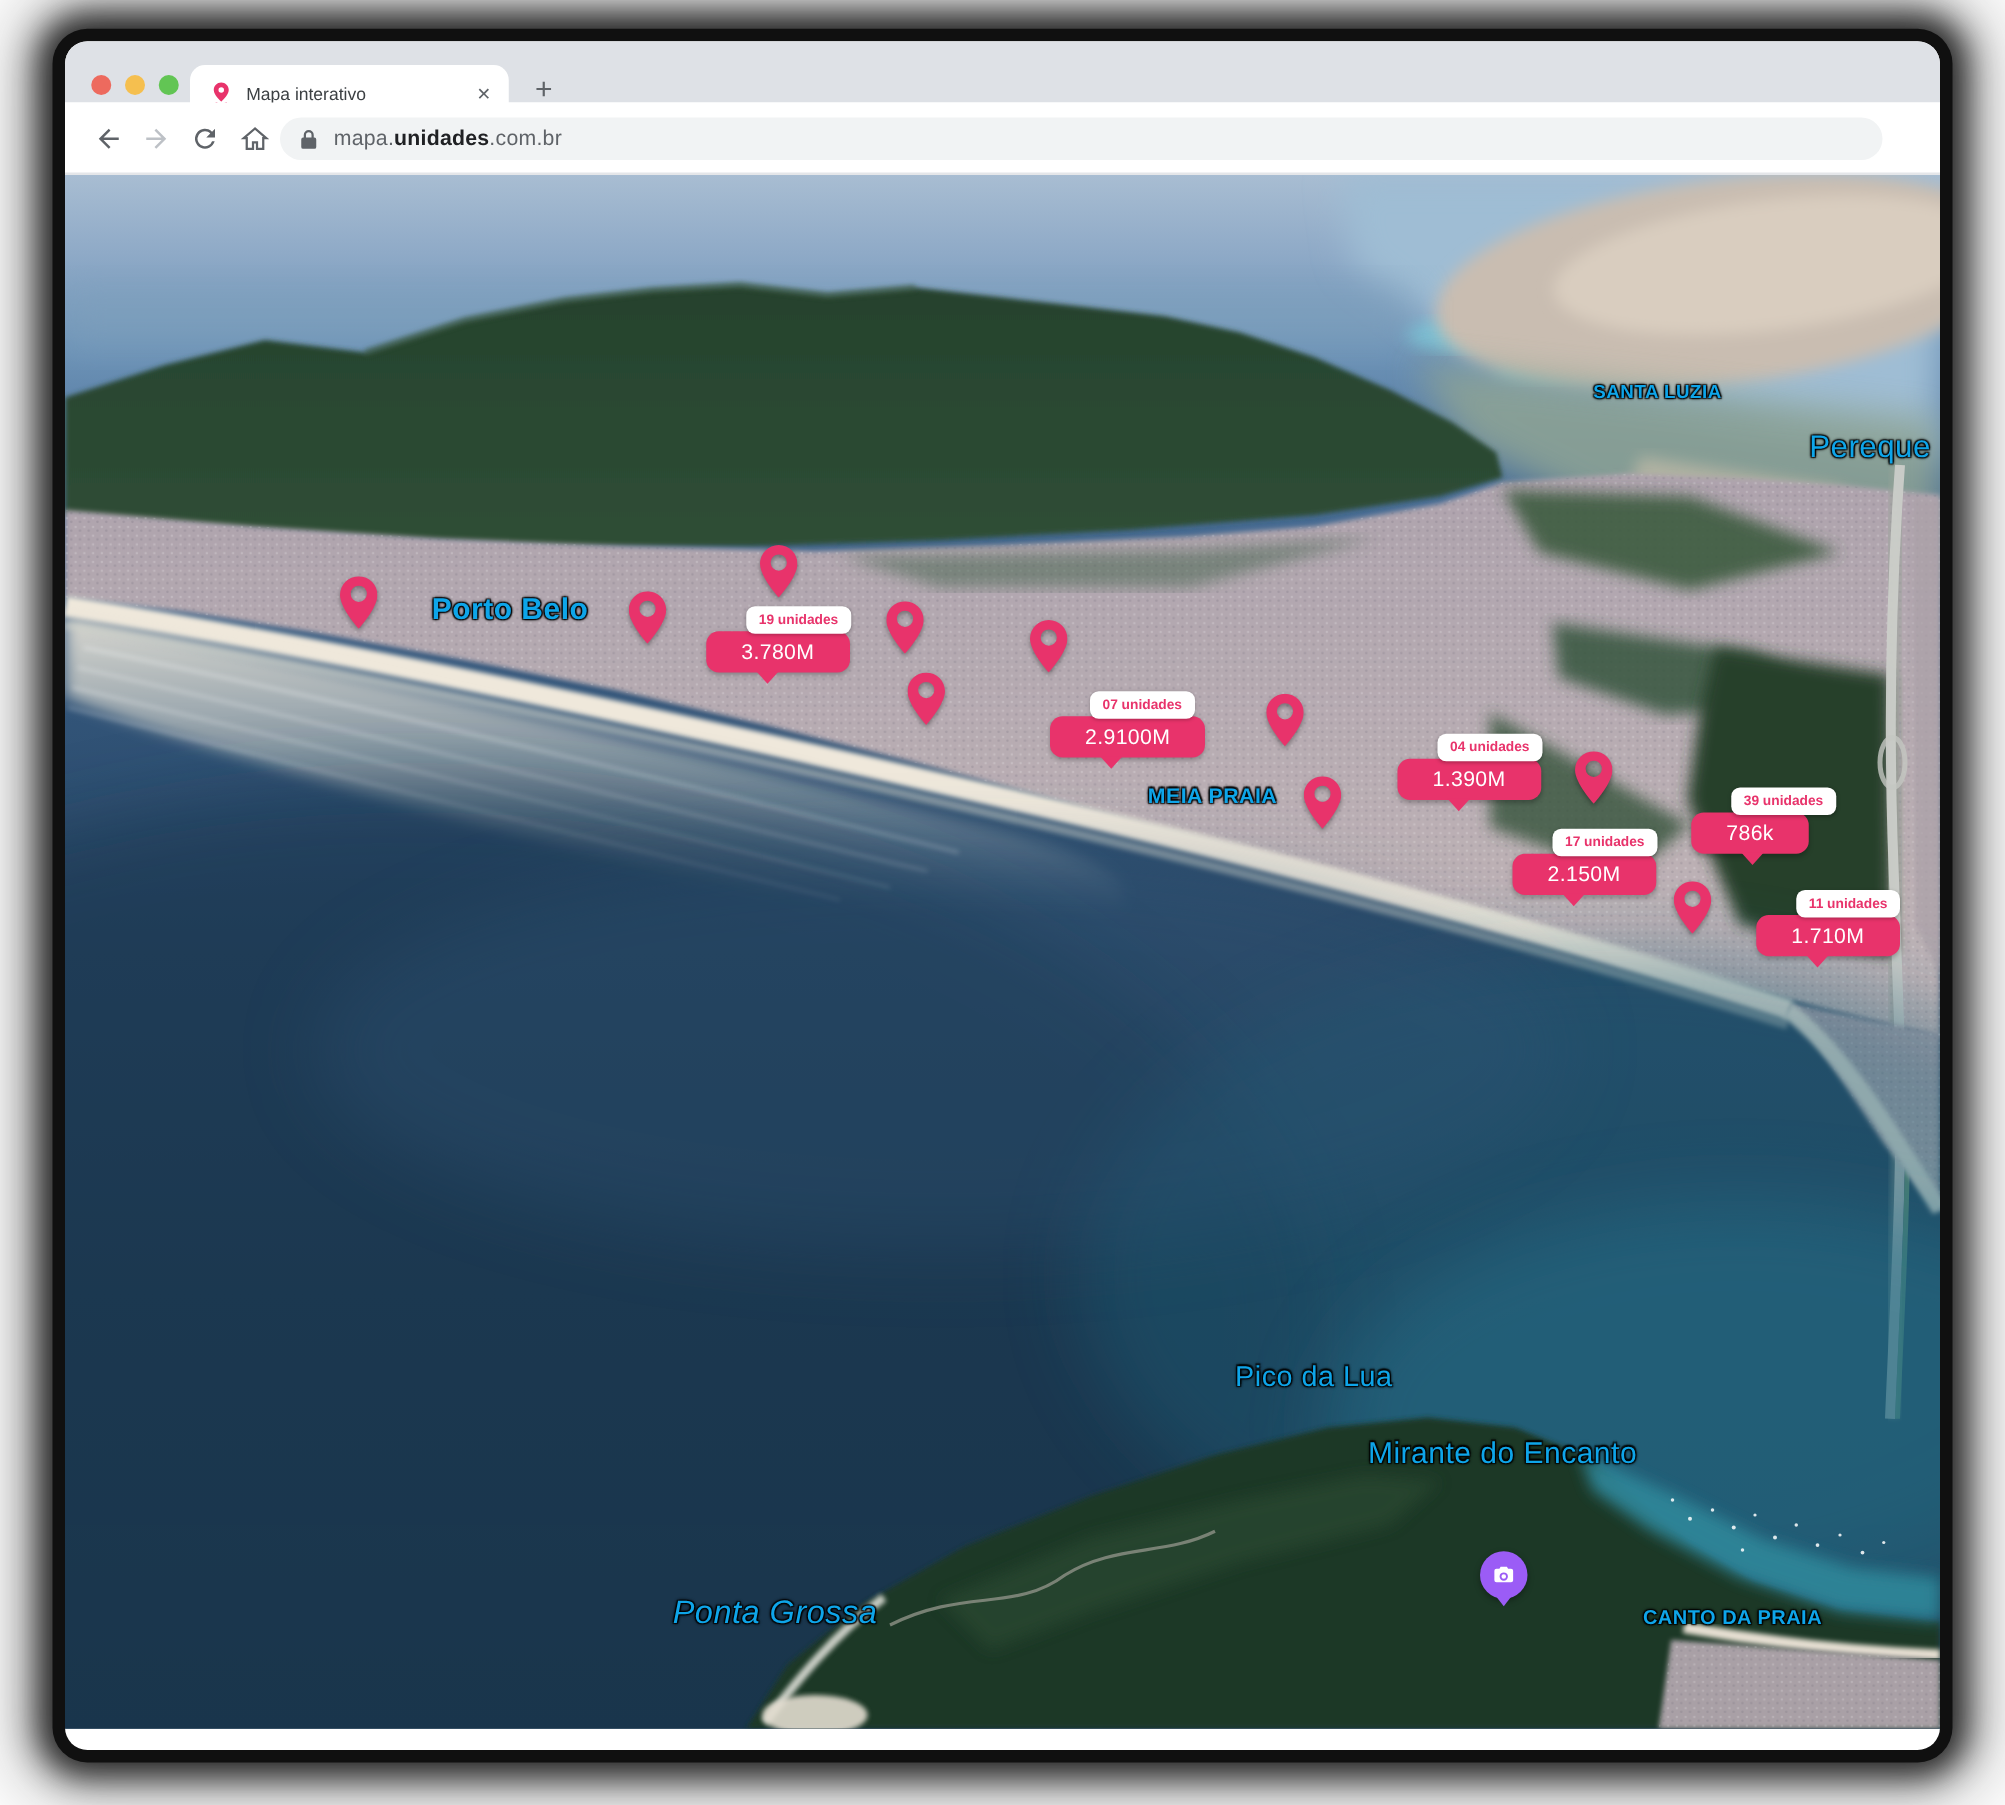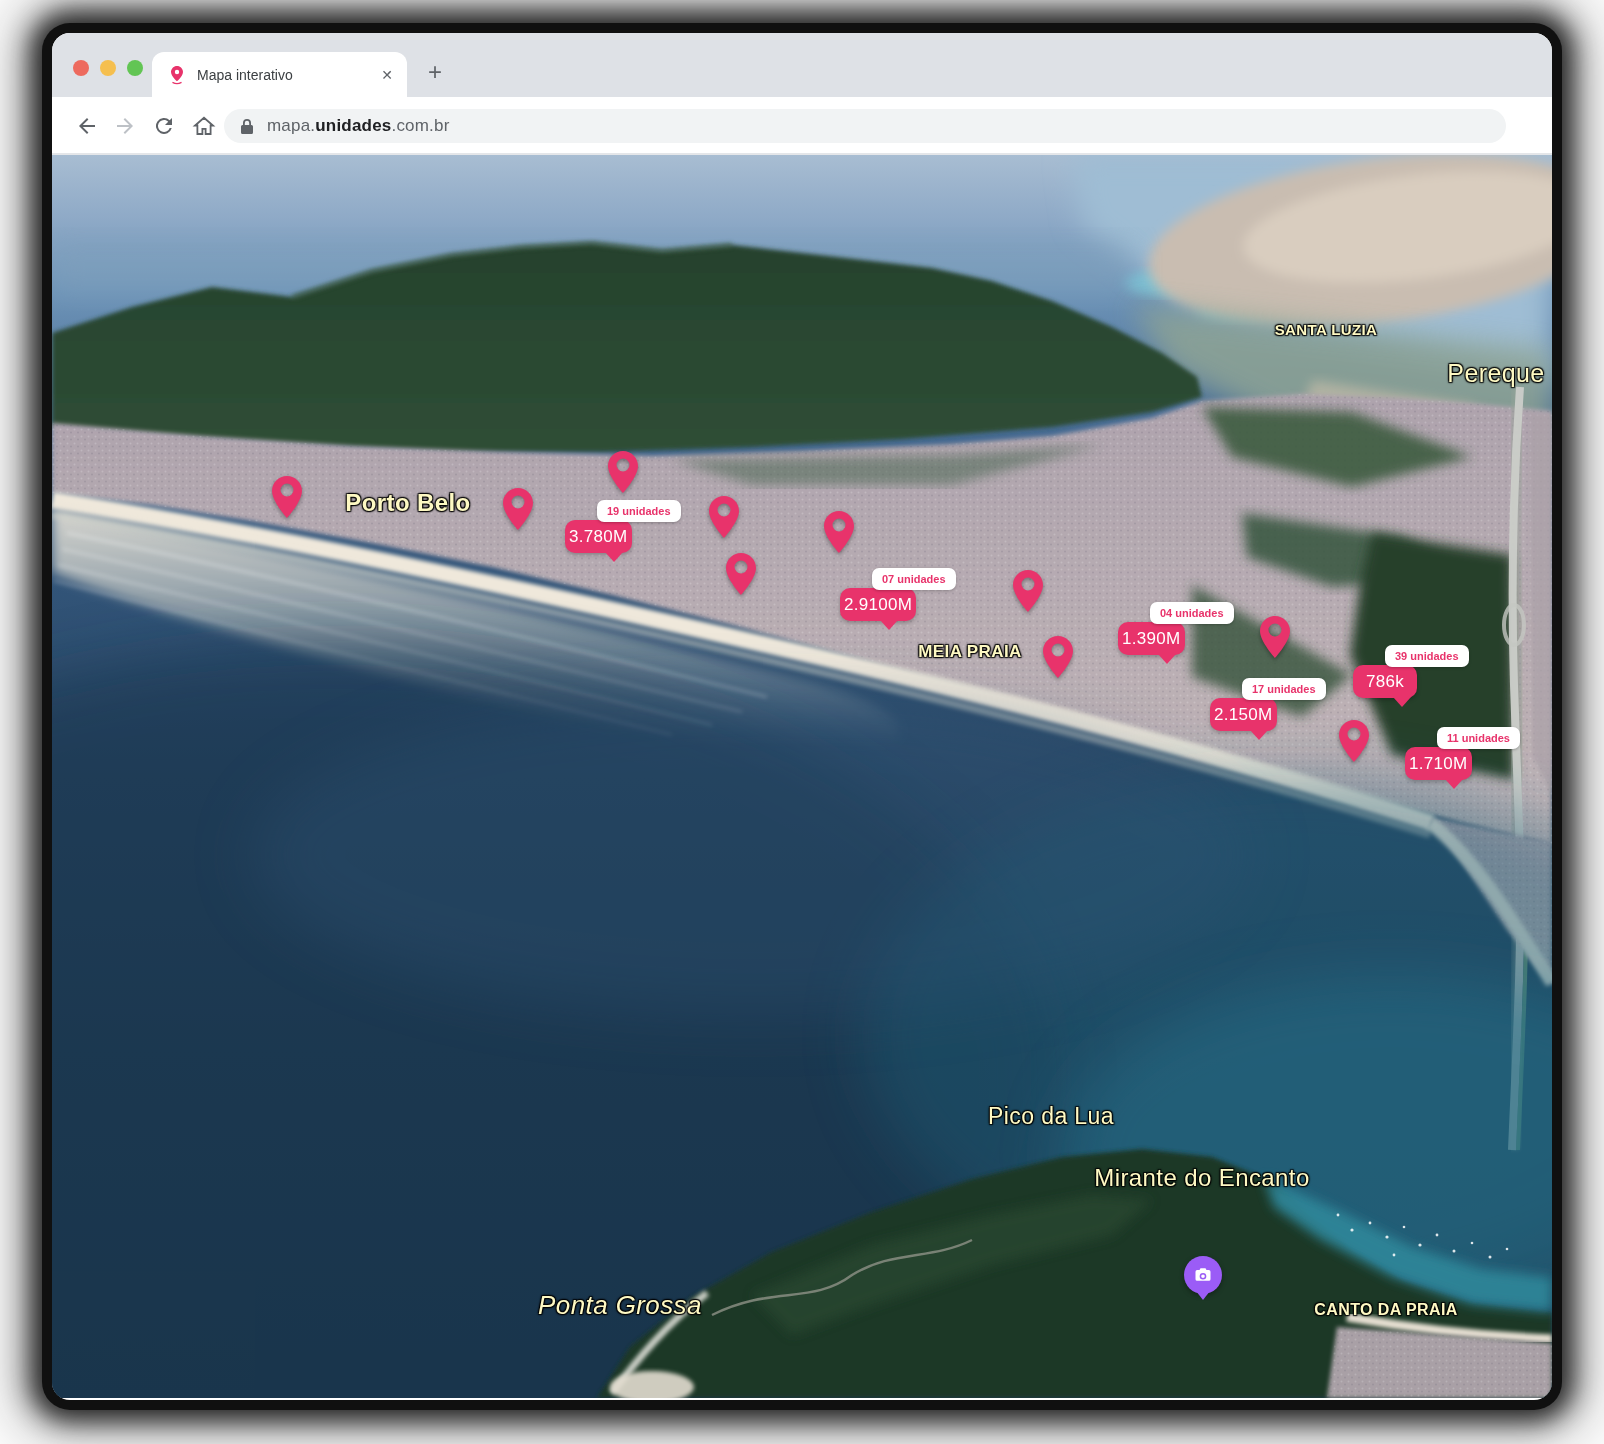--- a/index.html
+++ b/index.html
@@ -7,21 +7,21 @@
               font-family:"Liberation Sans", sans-serif; }
 
   
   .window {
     position:absolute; left:52px; top:33px; width:1500px; height:1367px;
     border-radius:18px; overflow:hidden; background:#fff;
     box-shadow: 0 0 0 10px #101010, 0 0 26px 22px rgba(14,14,14,.88), 0 0 60px 40px rgba(14,14,14,.28);
   }
 
   
-  .tabstrip { position:relative; height:64px; background:#DEE1E6; }
+  .tabstrip { position:relative; height:49px; background:#DEE1E6; }
   .traffic { position:absolute; top:27px; width:16px; height:16px; border-radius:50%; }
   .tab {
     position:absolute; left:100px; top:19px; width:255px; height:45px;
     background:#fff; border-radius:12px 12px 0 0; display:flex; align-items:center;
   }
   .tab .favicon { margin-left:15px; width:20px; height:20px; flex:0 0 auto; }
   .tab .title { margin-left:10px; font-size:14px; color:#3C4043; white-space:nowrap;
                 overflow:hidden; flex:1 1 auto; }
   .tab .close { margin:0 14px 0 8px; font-size:14px; color:#5F6368; cursor:default; }
   .newtab { position:absolute; left:366px; top:22px; width:34px; height:34px;
@@ -38,33 +38,33 @@
   .urlbar .lock { margin-left:16px; width:14px; height:17px; }
   .urlbar .url { margin-left:13px; font-size:17px; color:#5F6368; letter-spacing:.2px; }
   .urlbar .url b { color:#202124; font-weight:700; }
 
   
   .map { position:relative; width:1500px; height:1243px; background:#27455F; overflow:hidden; }
   .map-bg { position:absolute; left:0; top:0; }
   .map-overlay { position:absolute; left:0; top:0; width:100%; height:100%; }
 
   .place-label {
-    position:absolute; transform:translate(-50%,-50%); color:#fef9c3; white-space:nowrap;
+    position:absolute; transform:translate(-50%,-50%); color:#0ea5e9; white-space:nowrap;
     text-shadow: 0 0 3px rgba(0,0,0,.95), -1px -1px 1px rgba(0,0,0,.8), 1px -1px 1px rgba(0,0,0,.8),
                  -1px 1px 1px rgba(0,0,0,.8), 1px 1px 1px rgba(0,0,0,.8);
     letter-spacing:.4px;
   }
 
   .map-pin { position:absolute; width:30px; height:42px;
              filter:drop-shadow(0 2px 2px rgba(0,0,0,.35)); }
 
   .price-marker { position:absolute; }
   .price-bubble {
     position:relative; display:inline-block; min-width:64px; height:33px; line-height:33px;
-    padding:0 4px; border-radius:10px; text-align:center;
+    padding:0 28px; border-radius:10px; text-align:center;
     color:#fff; font-size:17px; letter-spacing:.3px;
     box-shadow:0 2px 4px rgba(0,0,0,.25); z-index:2;
   }
   .price-bubble:after {
     content:""; position:absolute; left:40px; top:100%; width:0; height:0;
     border:9px solid transparent; border-top:10px solid currentColor; margin-top:-1px;
   }
   .units-chip {
     position:absolute; left:32px; top:-20px; height:22px; line-height:22px;
     padding:0 10px; background:#fff; border-radius:7px; white-space:nowrap;

